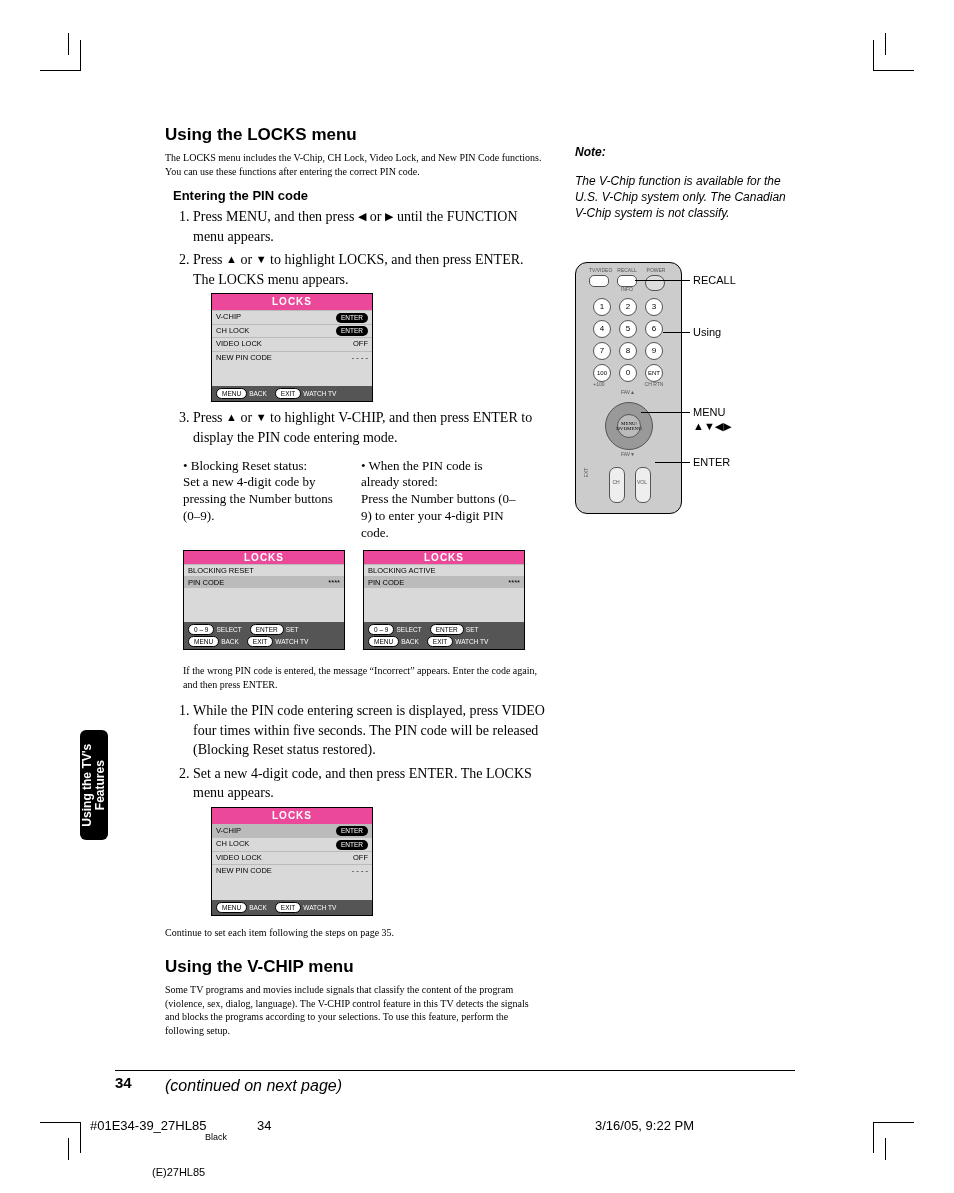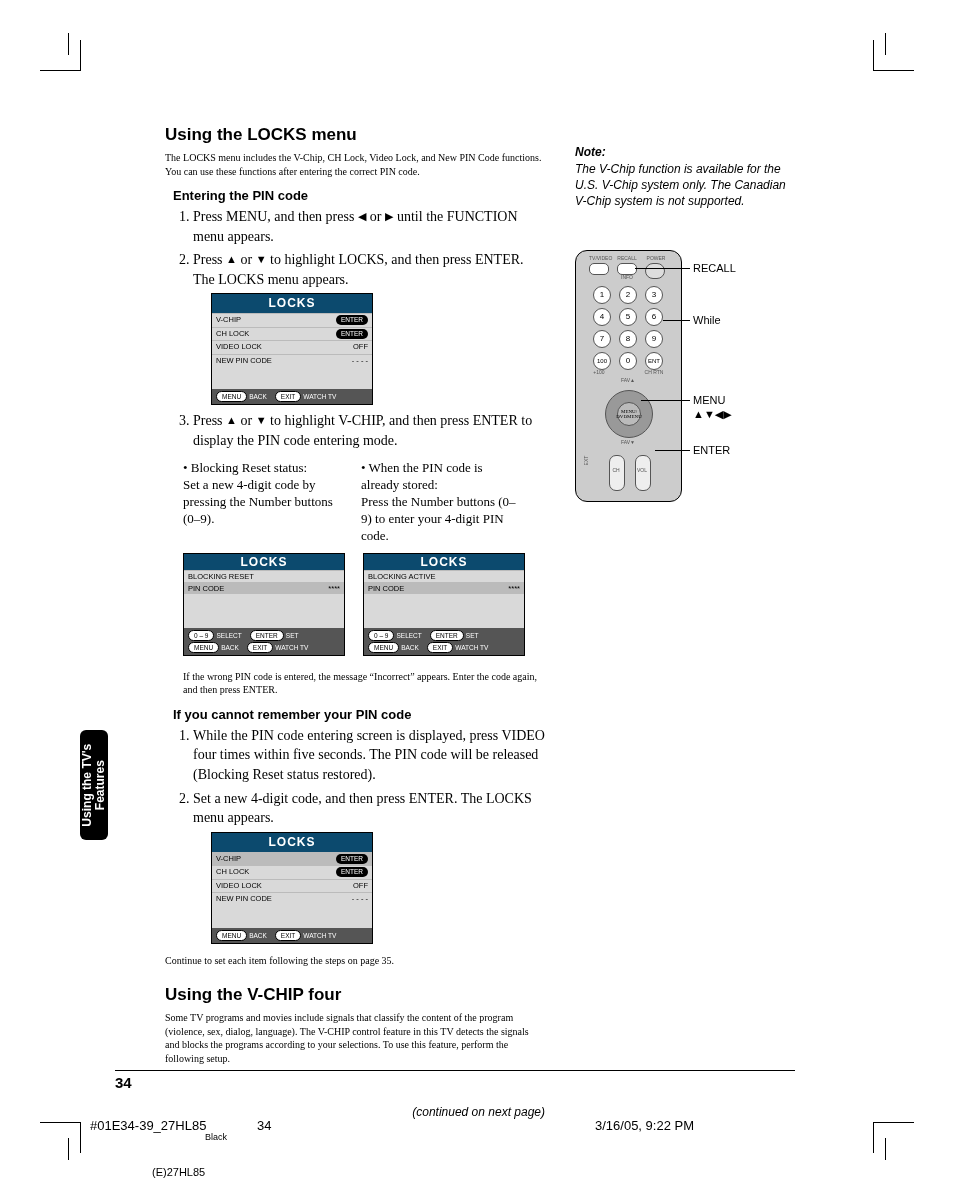--- a/index.html
+++ b/index.html
@@ -11,24 +11,24 @@
   .content{position:absolute;left:165px;top:125px;width:630px}
   .cols{display:flex;gap:30px}
   .col-l{width:380px}
   .col-r{width:220px}
   h2{font-family:Arial,sans-serif;font-weight:bold;font-size:17px;margin:0 0 6px}
   h3{font-family:Arial,sans-serif;font-weight:bold;font-size:13px;margin:10px 8px 4px}
   p.body{font-size:10px;line-height:1.35;margin:0 0 10px}
   ol{margin:0 0 10px;padding-left:28px}
   ol li{font-size:14px;line-height:1.4;margin-bottom:4px}
   .tri{font-size:11px;vertical-align:1px}
-  .note-h{font-family:Arial,sans-serif;font-weight:bold;font-style:italic;font-size:12px;margin:20px 0 2px}
+  .note-h{font-family:Arial,sans-serif;font-weight:bold;font-style:italic;font-size:12px;margin:20px 0 14px}
   .note-b{font-family:Arial,sans-serif;font-style:italic;font-size:12px;line-height:1.35}
   .osd{width:160px;border:1px solid #000;background:#d9d9d9;font-family:Arial,sans-serif;font-size:7.5px;margin:4px 0 6px 18px}
-  .osd-title{background:#0c4a6e;color:#fff;text-align:center;font-weight:bold;letter-spacing:1px;padding:1px 12px;font-size:12px}
+  .osd-title{background:#ec4899;color:#fff;text-align:center;font-weight:bold;letter-spacing:1px;padding:1px 12px;font-size:10px}
   .osd-row{display:flex;justify-content:space-between;align-items:center;padding:1px 4px;border-top:1px solid #bbb}
   .osd-row:first-of-type{border-top:none}
   .osd-row.sel{background:#bbb}
   .pill{background:#000;color:#fff;border-radius:7px;padding:0 5px;font-size:6.5px;line-height:10px}
   .pill-w{background:#fff;color:#000;border:1px solid #000;border-radius:7px;padding:0 5px;font-size:6.5px;line-height:9px}
   .osd-footer{background:#555;color:#fff;padding:2px 4px;display:flex;gap:8px;flex-wrap:wrap;font-size:6.5px}
   .osd-footer .grp{display:flex;align-items:center;gap:2px}
   .osd-spacer{height:22px;background:#d9d9d9}
   .two-bul{display:flex;gap:18px;margin-left:18px;margin-bottom:4px}
   .two-bul>div{width:160px;font-size:13px;line-height:1.3}
@@ -36,21 +36,21 @@
   .remote{position:relative;width:105px;height:250px;margin-top:40px}
   .remote-body{position:absolute;left:0;top:0;width:105px;height:250px;background:#ccc;border:1px solid #000;border-radius:12px}
   .btn-o{position:absolute;width:16px;height:16px;border-radius:50%;background:#fff;border:1px solid #555;font-size:8px;display:flex;align-items:center;justify-content:center;font-family:Arial,sans-serif}
   .btn-r{position:absolute;width:18px;height:10px;border-radius:5px;background:#fff;border:1px solid #555}
   .remote-label{position:absolute;font-family:Arial,sans-serif;font-size:11px;white-space:nowrap}
   .leader{position:absolute;height:1px;background:#000}
   .dpad{position:absolute;left:30px;top:140px;width:46px;height:46px;border-radius:50%;background:#999;border:1px solid #555}
   .dpad-c{position:absolute;left:42px;top:152px;width:22px;height:22px;border-radius:50%;background:#bbb;border:1px solid #555;font-size:5px;display:flex;align-items:center;justify-content:center;text-align:center;line-height:1}
   .side-tab{position:absolute;left:80px;top:730px;width:28px;height:110px;background:#000;border-radius:6px;display:flex;align-items:center;justify-content:center}
   .side-tab span{color:#fff;font-family:Arial,sans-serif;font-weight:bold;font-size:12px;transform:rotate(-90deg);white-space:nowrap;line-height:1.1;text-align:center}
-  .cont{font-family:Arial,sans-serif;font-style:italic;font-size:12px;text-align:right;width:380px;margin-top:40px}
+  .cont{font-family:Arial,sans-serif;font-style:italic;font-size:16px;text-align:left;width:380px;margin-top:40px}
   .pgnum{position:absolute;left:115px;top:1074px;font-family:Arial,sans-serif;font-weight:bold;font-size:15px}
   .pgrule{position:absolute;left:115px;top:1070px;width:680px;height:1px;background:#000}
   .foot{position:absolute;top:1118px;font-family:Liberation Sans, sans-serif;font-size:13px}
   .foot.a{left:90px}.foot.b{left:257px}.foot.c{left:595px}
   .foot2{position:absolute;left:205px;top:1132px;font-family:Arial,sans-serif;font-size:9px}
   .footfile{position:absolute;left:152px;top:1166px;font-family:Arial,sans-serif;font-size:11px}
   .vrule{position:absolute;background:#000;width:1px}
   .rlbl{position:absolute;font-size:5px;font-family:Arial,sans-serif;color:#555;text-align:center;line-height:1}
 </style>
 </head>
@@ -196,21 +196,20 @@
                     <span class="pill-w">EXIT</span>
                     <span>WATCH TV</span>
                   </div>
               </div>
             </div>
           </div>
         </div>
 
         <p class="body" style="margin-left:18px;margin-top:8px">If the wrong PIN code is entered, the message “Incorrect” appears. Enter the code again, and then press ENTER.</p>
 
-        <h3>If you cannot remember your PIN code</h3>
         <ol>
           <li>While the PIN code entering screen is displayed, press VIDEO four times within five seconds. The PIN code will be released (Blocking Reset status restored).</li>
           <li>
             <span>Set a new 4-digit code, and then press ENTER. The LOCKS menu appears.</span>
             
             <div class="osd">
               <div class="osd-title">LOCKS</div>
               <div class="osd-row sel">
                   <span>V-CHIP</span>
                   <span class="pill">ENTER</span>
@@ -236,29 +235,29 @@
                 <div class="grp">
                     <span class="pill-w">EXIT</span>
                     <span>WATCH TV</span>
                   </div>
               </div>
             </div>
           </li>
         </ol>
         <p class="body">Continue to set each item following the steps on page 35.</p>
 
-        <h2 style="margin-top:18px">Using the V-CHIP four</h2>
+        <h2 style="margin-top:18px">Using the V-CHIP menu</h2>
         <p class="body">Some TV programs and movies include signals that classify the content of the program (violence, sex, dialog, language). The V-CHIP control feature in this TV detects the signals and blocks the programs according to your selections. To use this feature, perform the following setup.</p>
 
         <div class="cont">(continued on next page)</div>
       </div>
 
       <div class="col-r">
         <div class="note-h">Note:</div>
-        <div class="note-b">The V-Chip function is available for the U.S. V-Chip system only. The Canadian V-Chip system is not supported.</div>
+        <div class="note-b">The V-Chip function is available for the U.S. V-Chip system only. The Canadian V-Chip system is not classify.</div>
 
         <div class="remote">
           <div class="remote-body"></div>
 
           <div class="rlbl" style="left:14px;top:6px;width:20px">TV/VIDEO</div>
           <div class="rlbl" style="left:42px;top:6px;width:20px">RECALL</div>
           <div class="rlbl" style="left:70px;top:6px;width:22px">POWER</div>
           <div class="btn-r" style="left:14px;top:13px"></div>
           <div class="btn-r" style="left:42px;top:13px"></div>
           <div class="btn-r" style="left:70px;top:13px;background:#ddd;border-radius:9px;height:14px"></div>
@@ -288,21 +287,21 @@
 
           <div style="position:absolute;left:34px;top:205px;width:14px;height:34px;border:1px solid #555;border-radius:7px;background:#eee"></div>
           <div style="position:absolute;left:60px;top:205px;width:14px;height:34px;border:1px solid #555;border-radius:7px;background:#eee"></div>
           <div class="rlbl" style="left:34px;top:218px;width:14px">CH</div>
           <div class="rlbl" style="left:60px;top:218px;width:14px">VOL</div>
           <div class="rlbl" style="left:4px;top:208px;width:14px;transform:rotate(-90deg)">EXT</div>
 
           <div class="leader" style="left:60px;top:18px;width:55px"></div>
           <div class="remote-label" style="left:118px;top:12px">RECALL</div>
           <div class="leader" style="left:88px;top:70px;width:27px"></div>
-          <div class="remote-label" style="left:118px;top:64px">While</div>
+          <div class="remote-label" style="left:118px;top:64px">Using</div>
           <div class="leader" style="left:66px;top:150px;width:49px"></div>
           <div class="remote-label" style="left:118px;top:144px">MENU</div>
           <div class="remote-label" style="left:118px;top:158px">▲▼◀▶</div>
           <div class="leader" style="left:80px;top:200px;width:35px"></div>
           <div class="remote-label" style="left:118px;top:194px">ENTER</div>
         </div>
       </div>
     </div>
   </div>
 

